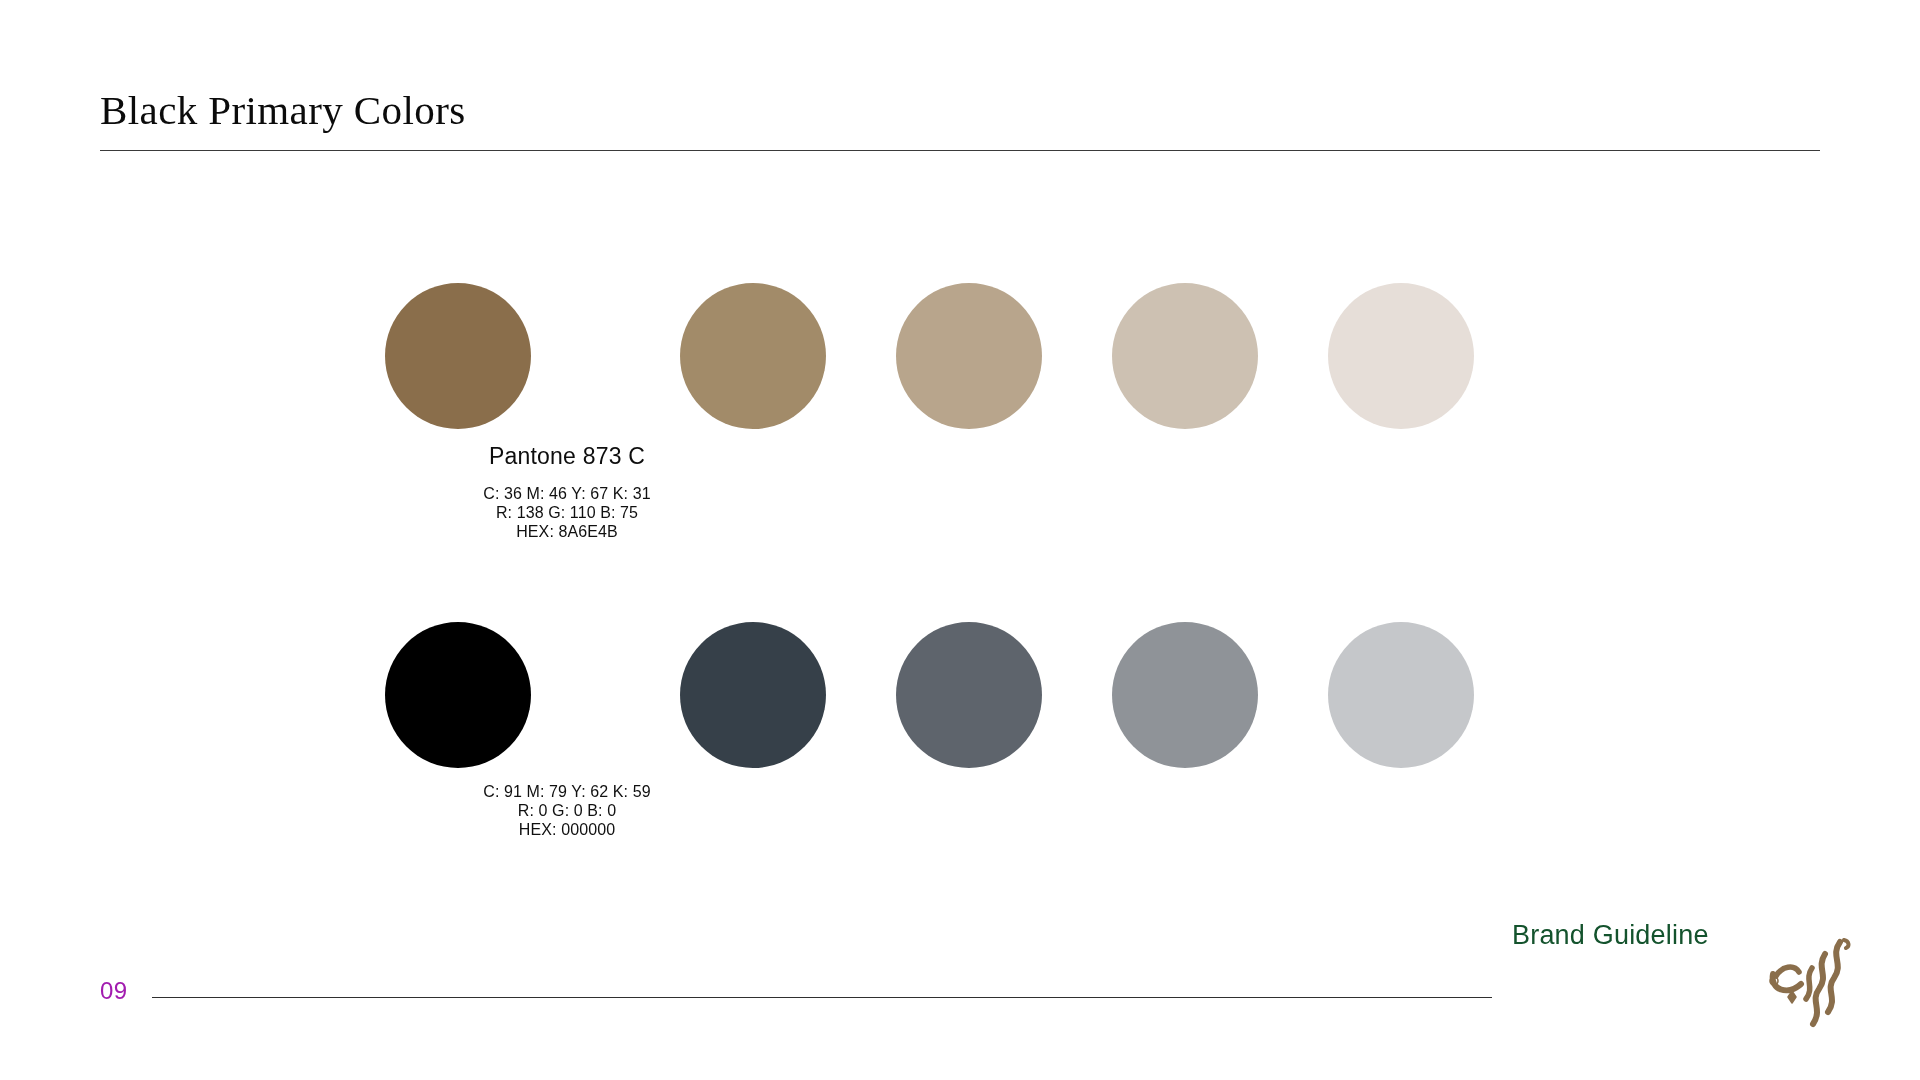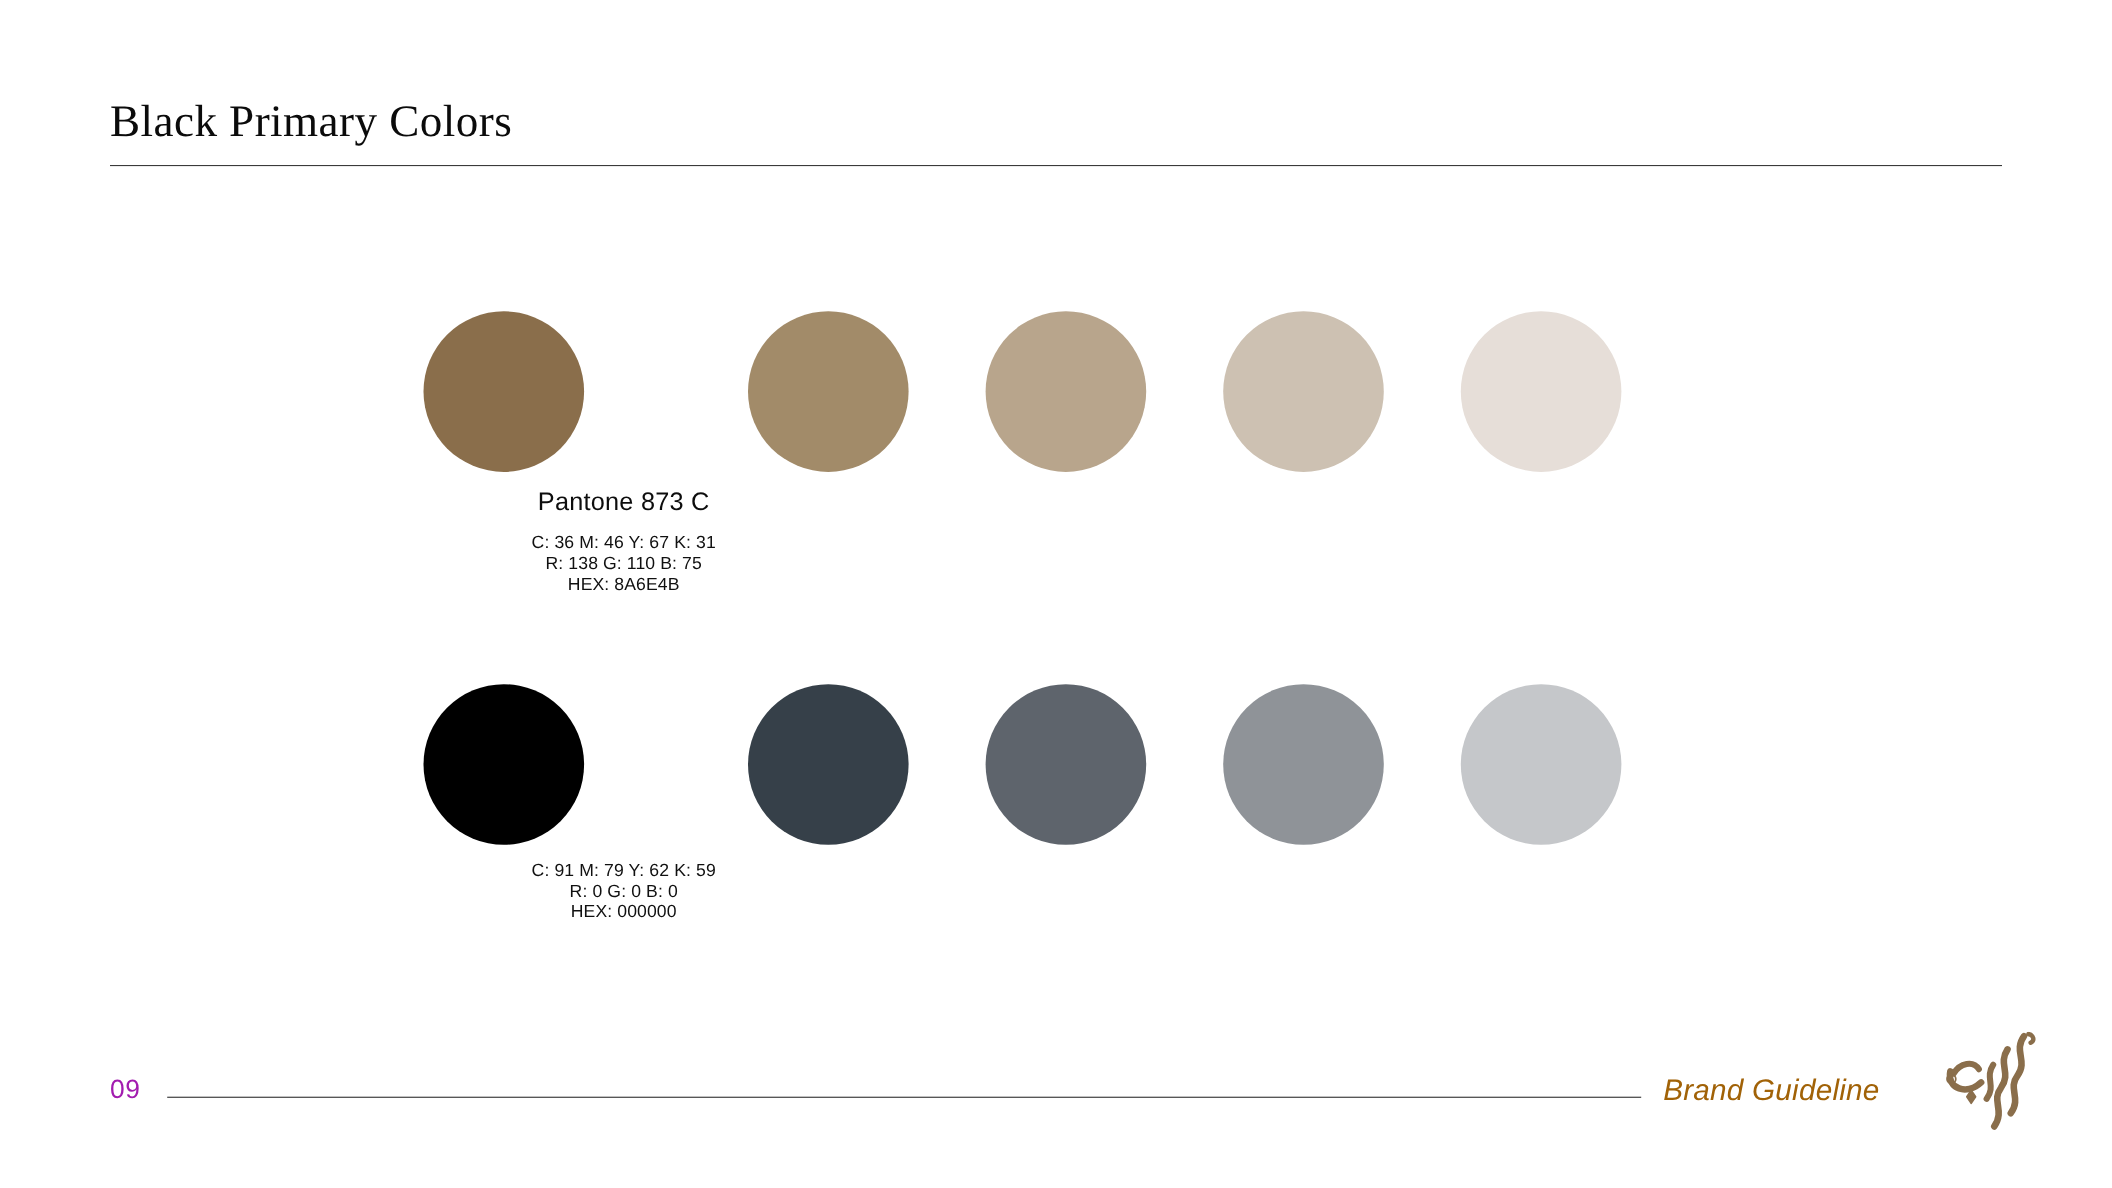--- a/index.html
+++ b/index.html
@@ -98,26 +98,25 @@
     position: absolute;
     left: 152px;
     top: 997px;
     width: 1340px;
     height: 1px;
     background: #2f2f2f;
   }
   .footer-label {
     position: absolute;
     left: 1512px;
-    top: 976px;
+    top: 920px;
     font-size: 27px;
     letter-spacing: 0.2px;
-    color: #a16207;
+    color: #14532d;
     white-space: nowrap;
-    font-style: italic;
   }
   .footer-logo {
     position: absolute;
     left: 1768px;
     top: 938px;
     width: 86px;
     height: 96px;
   }
 </style>
 </head>

